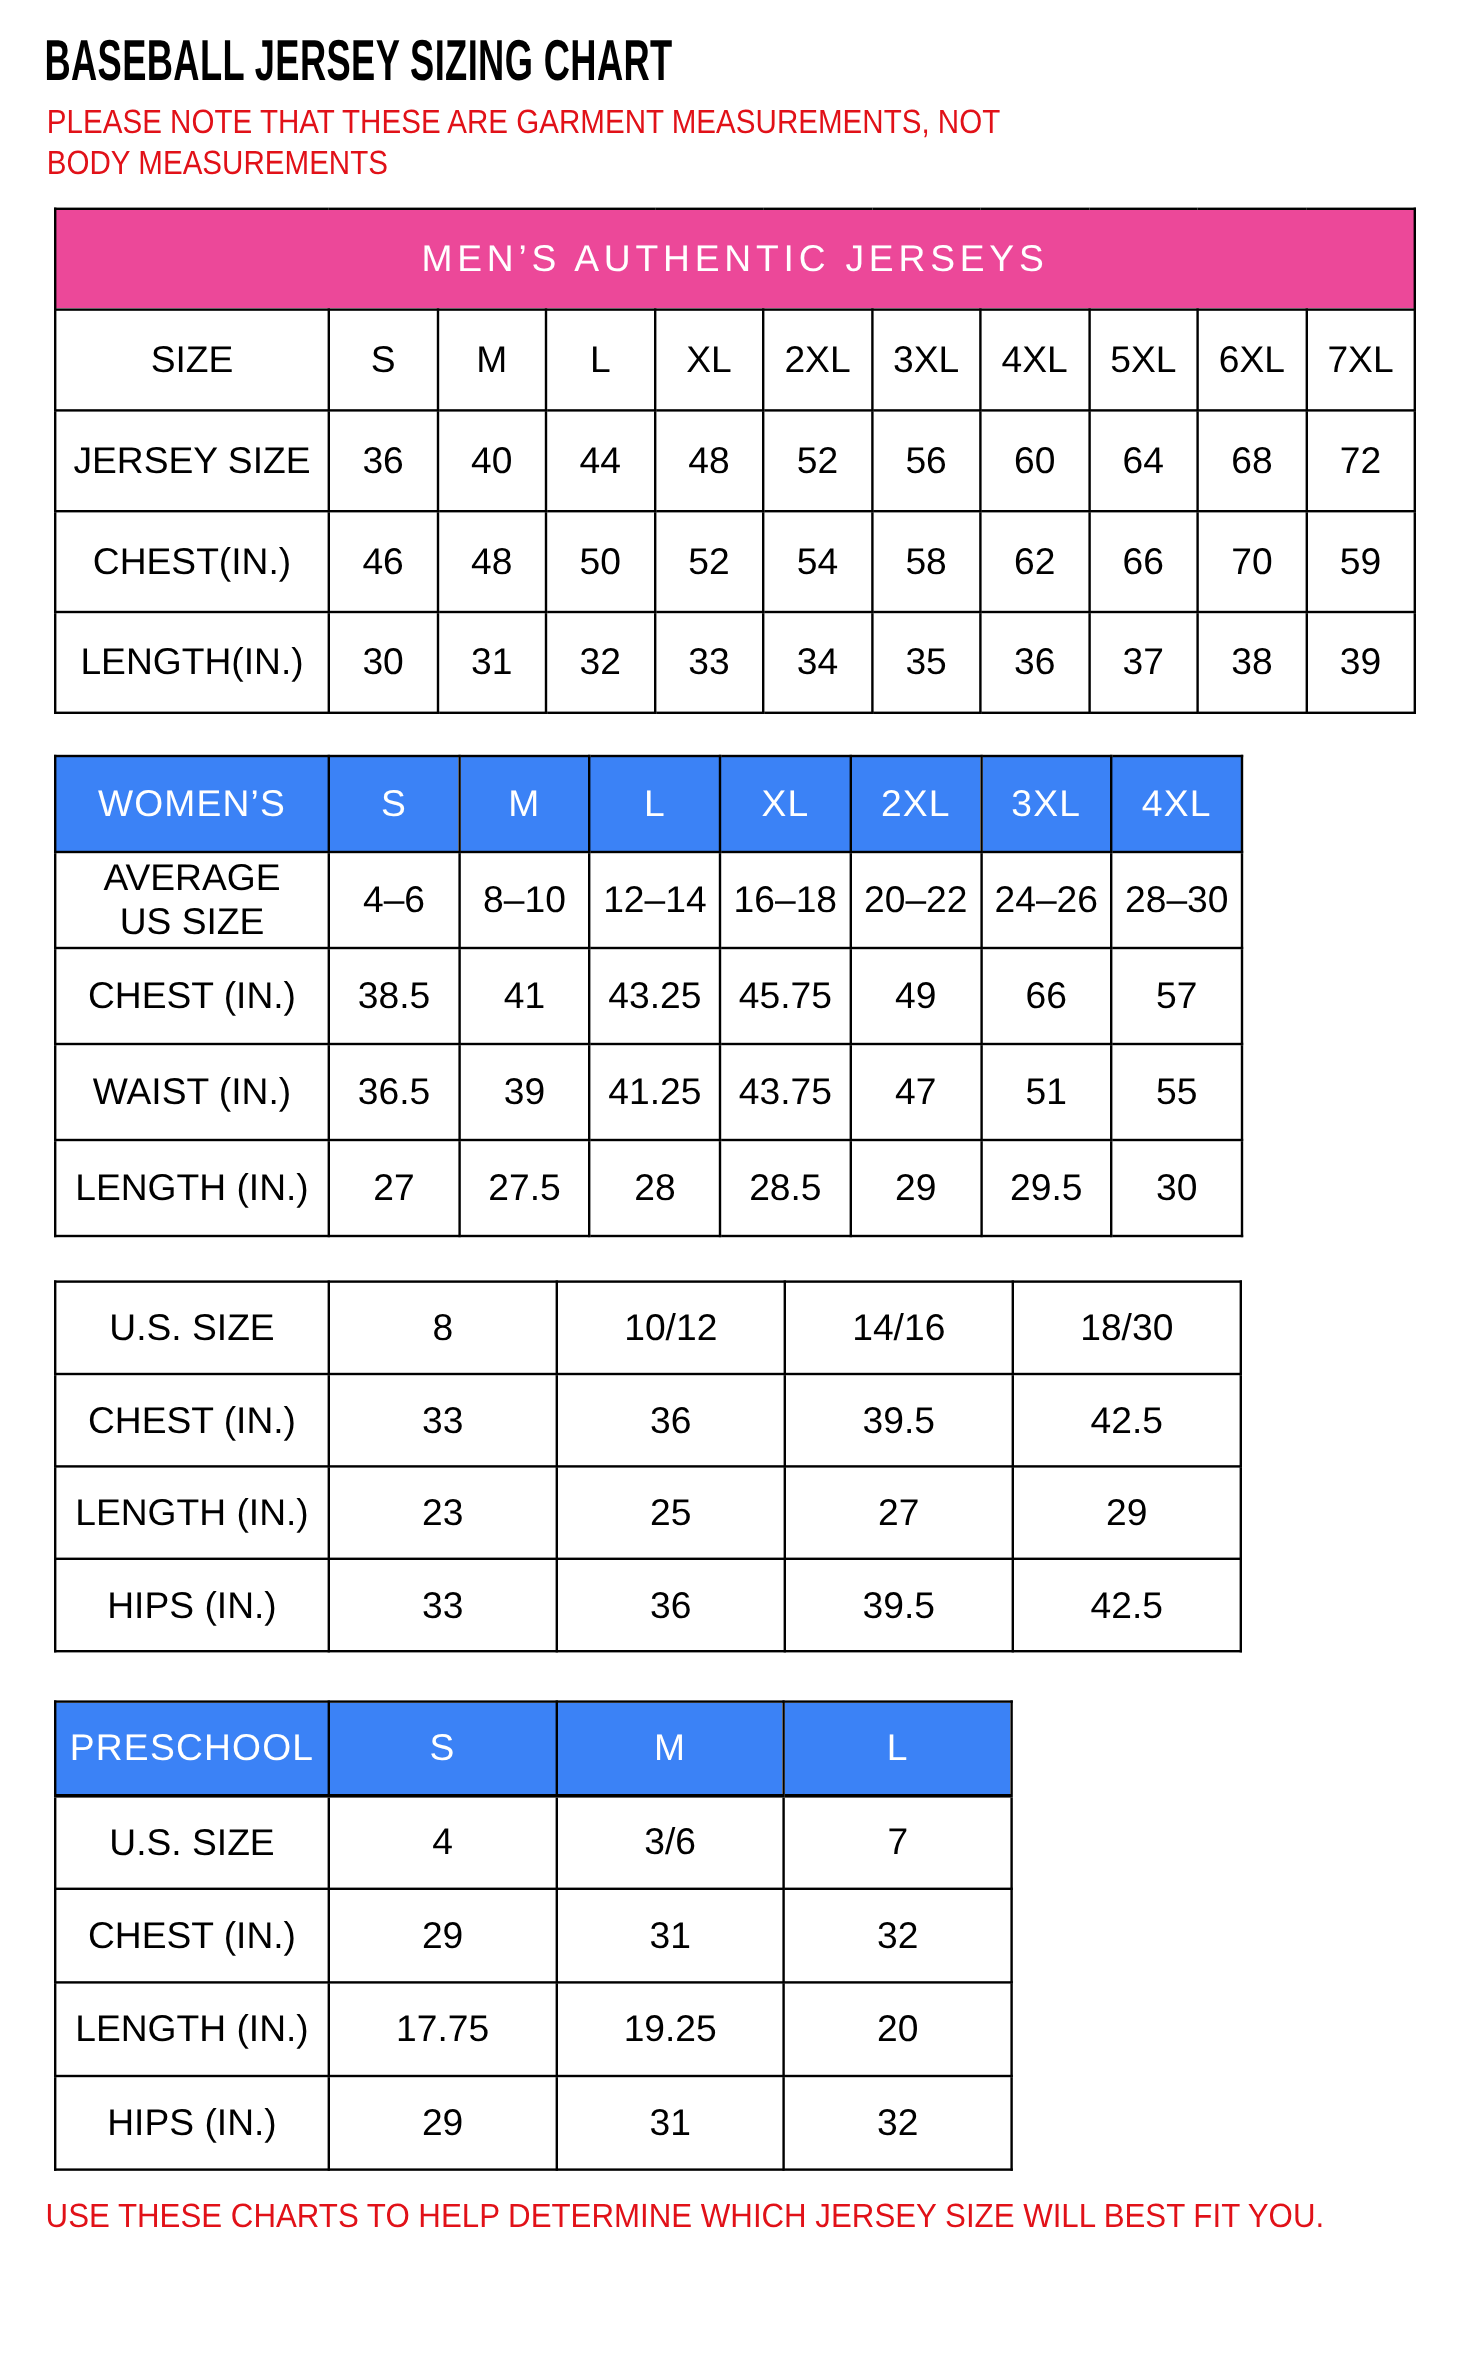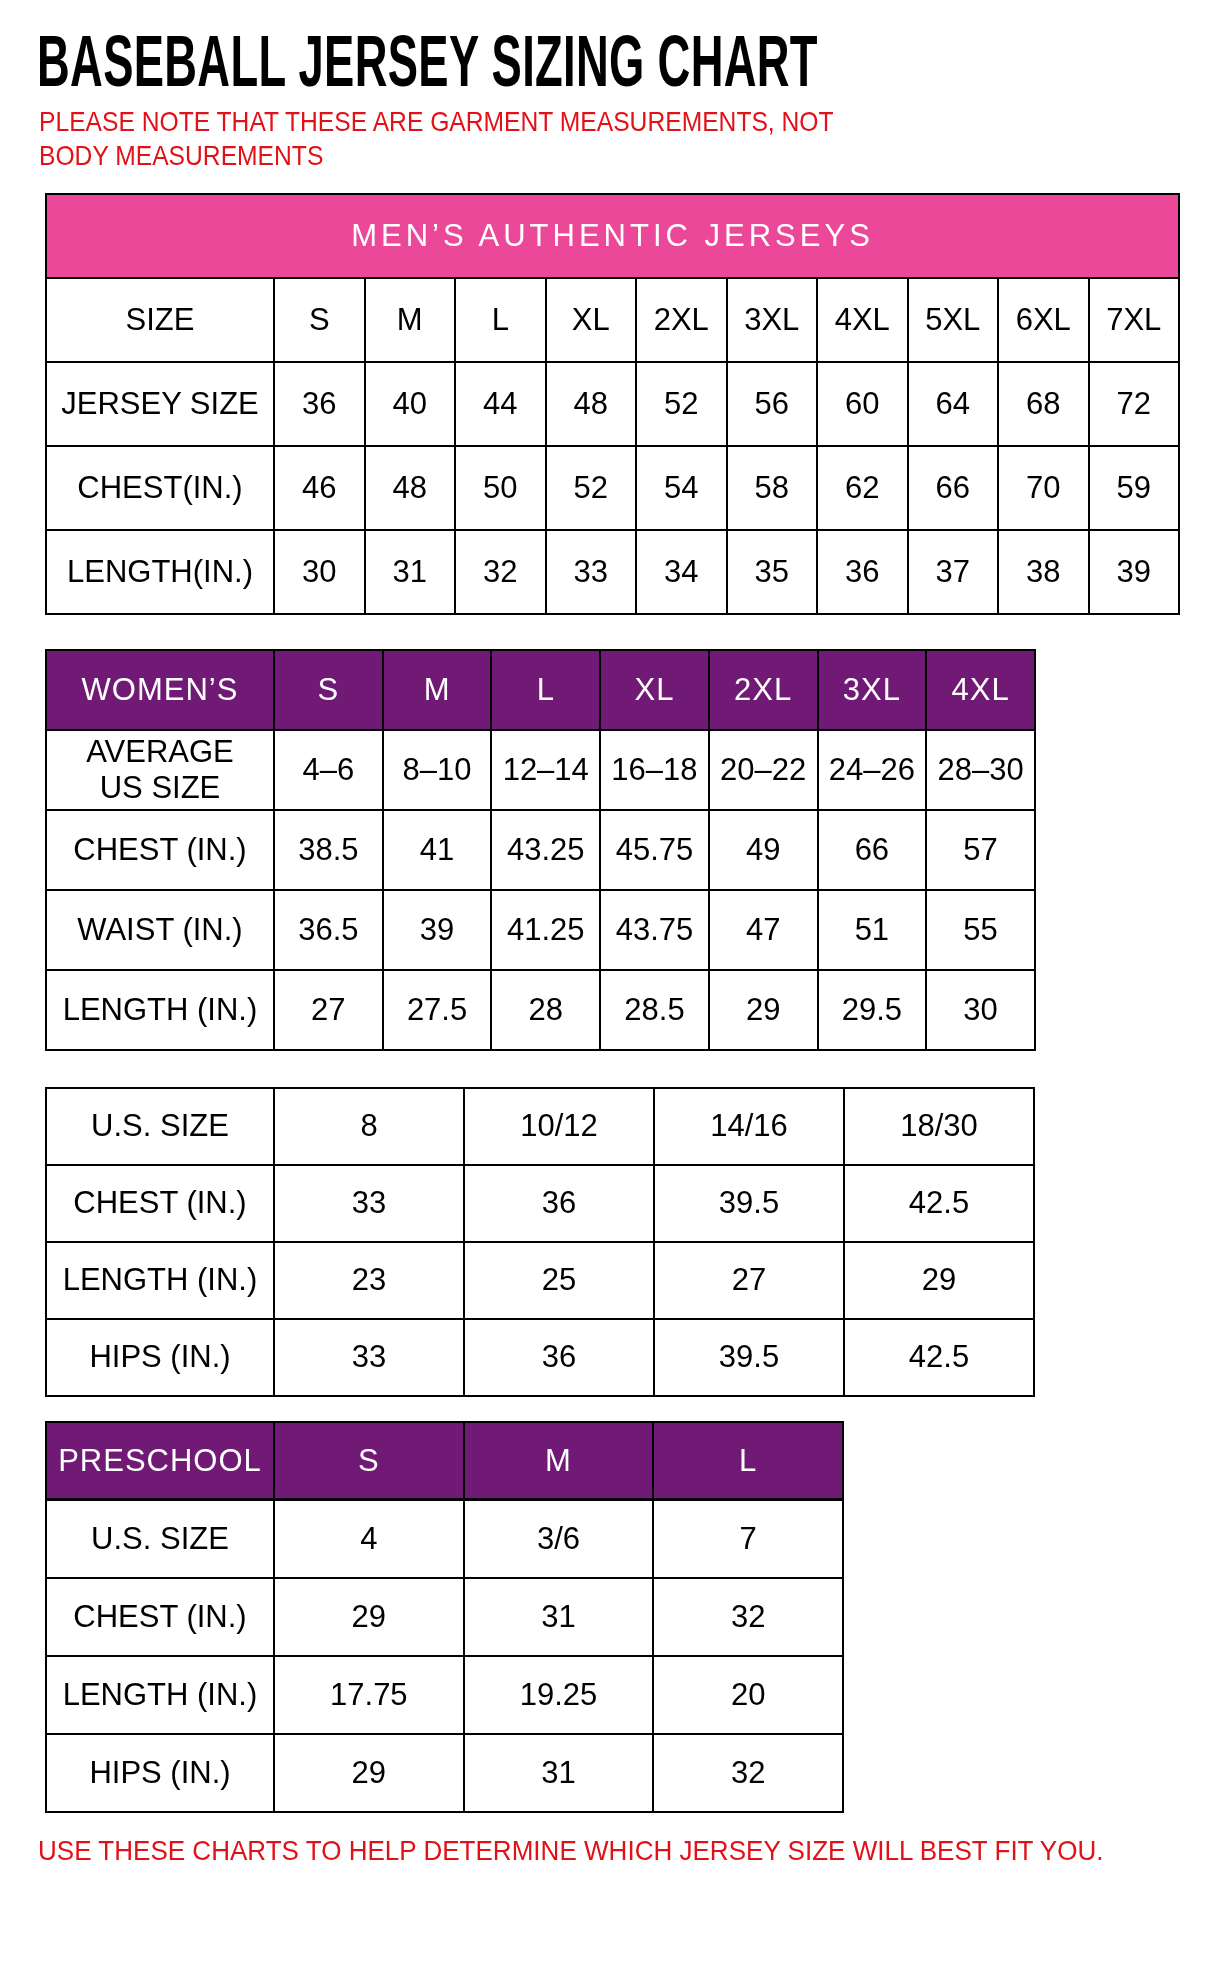--- a/index.html
+++ b/index.html
@@ -7,21 +7,21 @@
     width: 1220px;
     background: #ffffff;
     color: #000000;
     font-family: "Liberation Sans", sans-serif;
   }
   .page { padding: 32px 0 30px 0; }
 
   
   .page-title {
     margin: 0 0 0 37px;
-    font-size: 72px;
+    font-size: 48px;
     font-weight: 700;
     line-height: 0.82;
     white-space: nowrap;
     color: #000;
   }
   .page-title .squeeze {
     display: inline-block;
     transform: scaleX(0.63);
     transform-origin: left top;
     letter-spacing: 0.5px;
@@ -64,21 +64,21 @@
   }
   .banner-cell {
     background: #ec4899;
     color: #ffffff;
     font-size: 33px;
     letter-spacing: 4px;
     border: 2px solid #6f6e6e;
     border-bottom: 2px solid #000;
   }
   .header-cell {
-    background: #701a75;
+    background: #3b82f6;
     color: #ffffff;
     font-size: 30px;
     letter-spacing: 1px;
   }
   .label-cell {
     font-size: 30px;
     white-space: pre-line;
     line-height: 1.15;
   }
   .data-cell { font-size: 31px; }
@@ -90,21 +90,21 @@
 
   .t1 { margin-top: 34px; }
   .t1 table { width: 991px; }
   .t1 tr { height: 80px; }
 
   .t2 { margin-top: 36px; }
   .t2 table { width: 990px; }
   .t2 tr { height: 77px; }
   .t2 .header-cell { border-bottom-width: 4px; }
 
-  .t3 { margin-top: 24px; }
+  .t3 { margin-top: 40px; }
   .t3 table { width: 799px; }
   .t3 tr { height: 78px; }
   .t3 .header-cell { border-bottom-width: 3px; }
 </style>
 </head>
 <body>
 
 <div class="page">
 
   <h1 class="page-title"><span class="squeeze">BASEBALL JERSEY SIZING CHART</span></h1>

